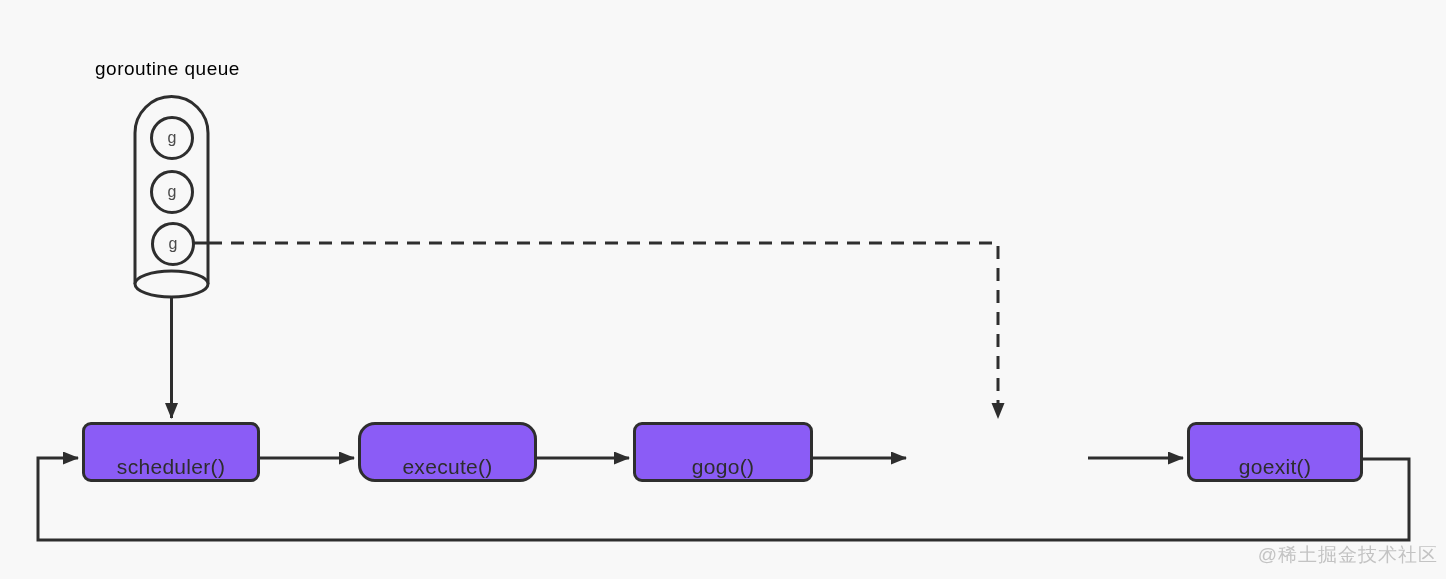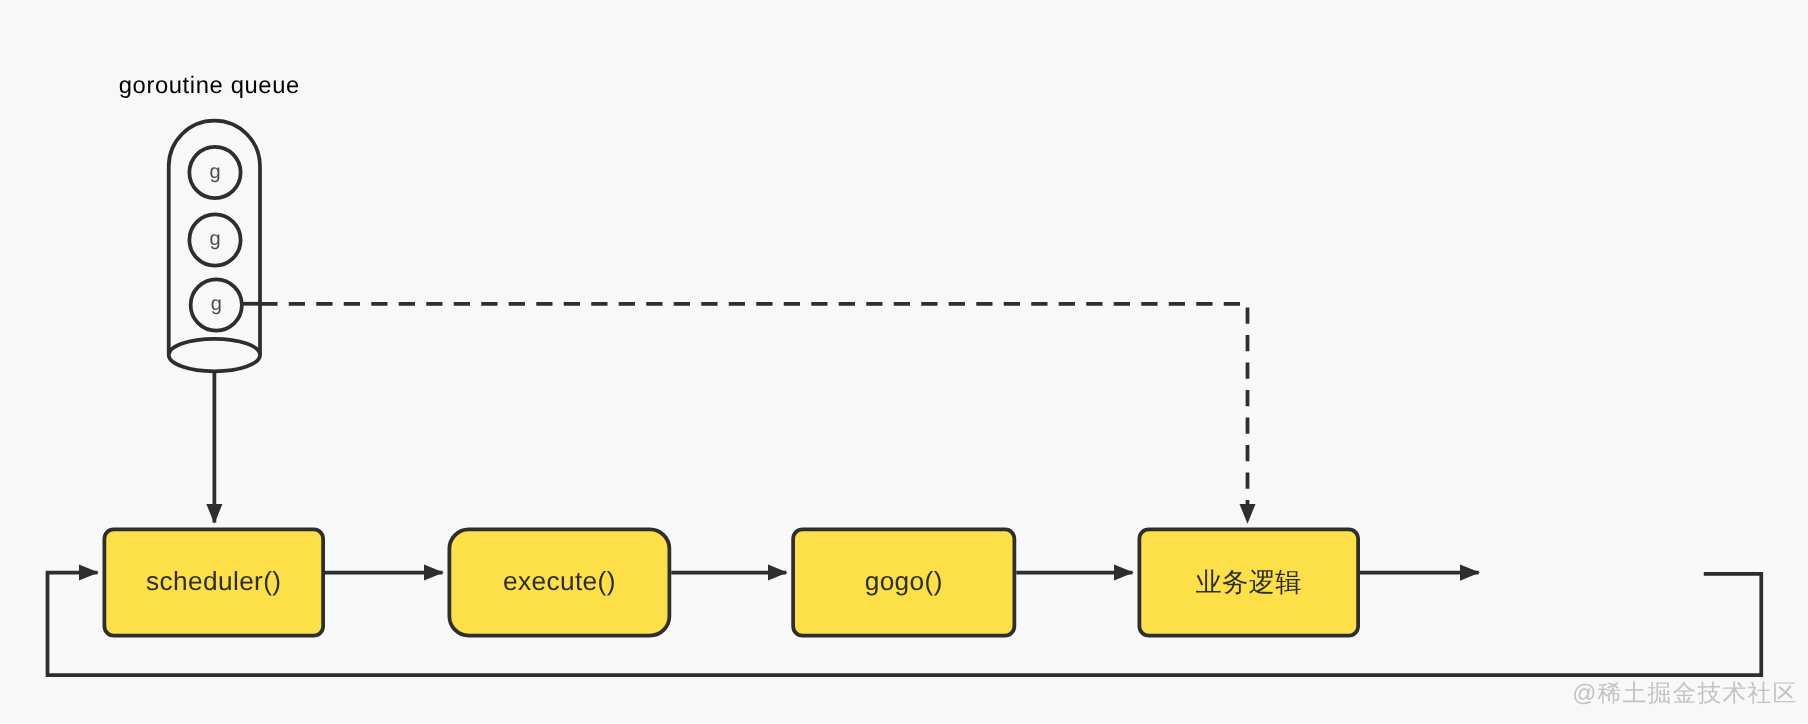--- a/index.html
+++ b/index.html
@@ -44,27 +44,27 @@
     justify-content: center;
     font-size: 16px;
     color: #4a4a4a;
   }
   .g1 { left: 150px; top: 116px; }
   .g2 { left: 150px; top: 170px; }
   .g3 { left: 151px; top: 222px; }
   .node {
     position: absolute;
     top: 422px;
-    height: 88px;
+    height: 60px;
     box-sizing: border-box;
     border: 3px solid #2e2e2e;
     border-radius: 9px;
-    background: #fde047;
+    background: #8b5cf6;
     display: flex;
-    align-items: center;
+    align-items: flex-end;
     justify-content: center;
     font-size: 21px;
     color: #2d2d2d;
     letter-spacing: 0.3px;
     white-space: nowrap;
   }
   .node-scheduler { left: 82px;   width: 178px; }
   .node-execute   { left: 358px;  width: 179px; border-radius: 17px; }
   .node-gogo      { left: 633px;  width: 180px; }
   .node-biz       { left: 910px;  width: 178px; }
@@ -122,19 +122,19 @@
 
   <div class="node node-scheduler">
     <span>scheduler()</span>
   </div>
   <div class="node node-execute">
     <span>execute()</span>
   </div>
   <div class="node node-gogo">
     <span>gogo()</span>
   </div>
-  <div class="node node-biz">
-    <span>业务逻辑</span>
+  <div class="node node-goexit">
+    <span>goexit()</span>
   </div>
 
   <div class="watermark">@稀土掘金技术社区</div>
 
 </div>
 
 </body></html>

